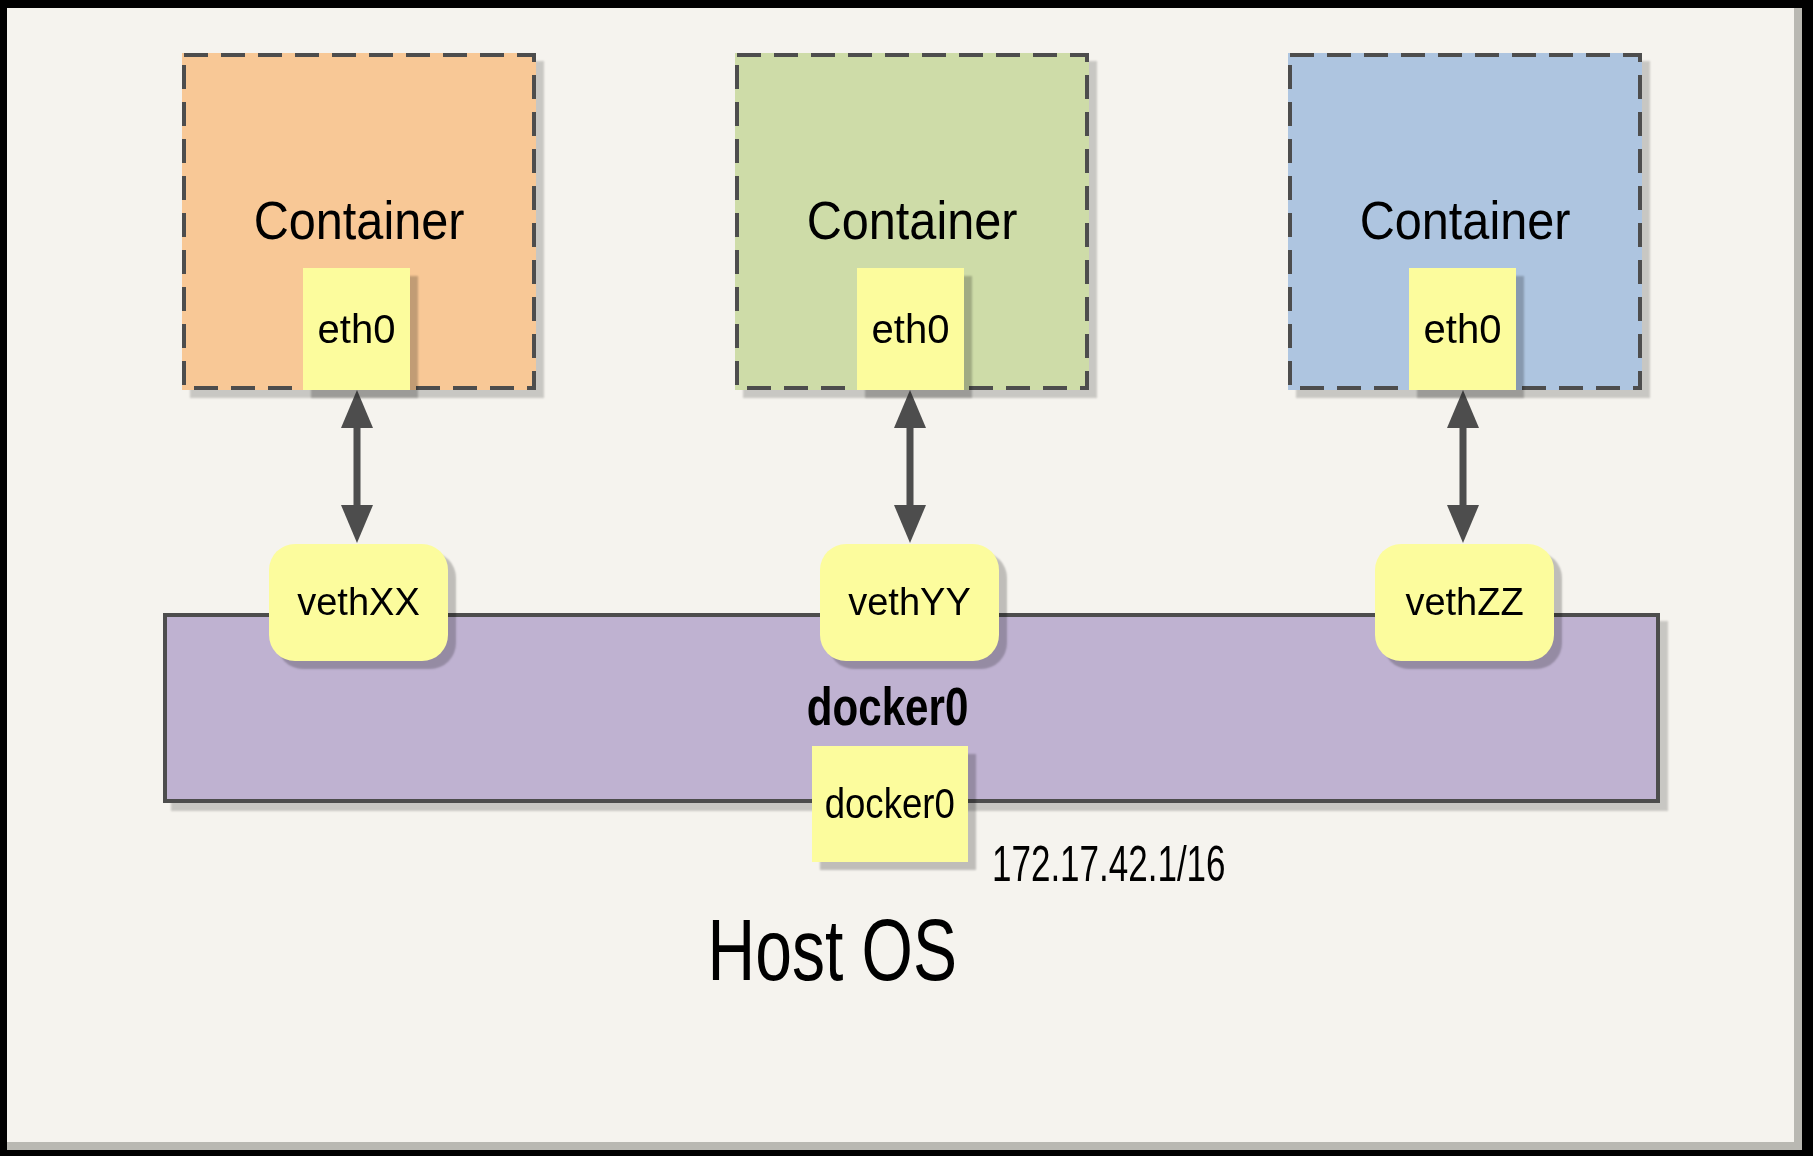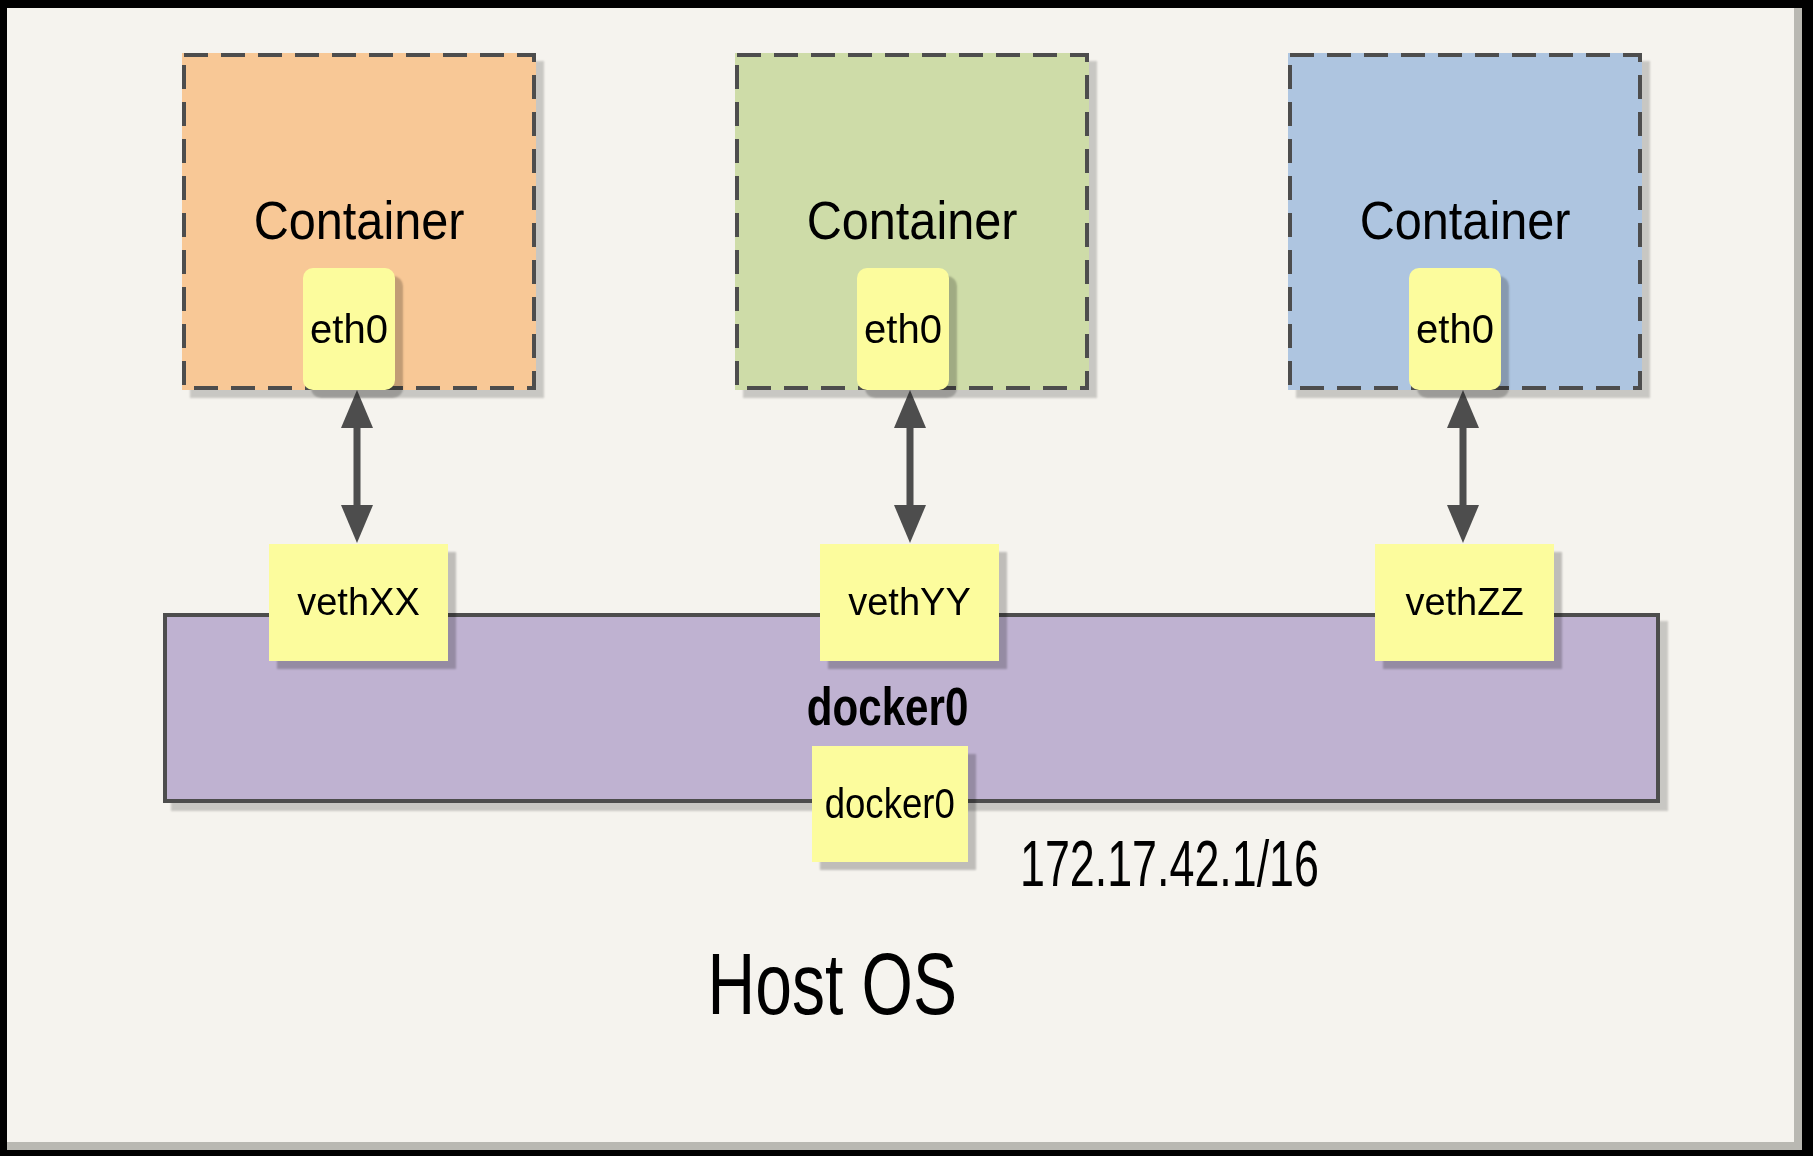--- a/index.html
+++ b/index.html
@@ -18,38 +18,38 @@
   .container-box .dash{position:absolute;left:0;top:0;}
   .container-label{
     position:absolute;top:140px;left:0;width:100%;text-align:center;
     font-weight:normal;font-size:54px;line-height:1;
   }
   .cond{display:inline-block;transform-origin:center;}
   .yellow-node{
     position:absolute;display:flex;align-items:center;justify-content:center;
     box-shadow:8px 8px 2px rgba(0,0,0,.22);
   }
-  .eth-node{width:92px;height:122px;top:268px;font-size:40px;border-radius:10px;}
-  .veth-node{width:179px;height:117px;top:544px;font-size:38px;}
+  .eth-node{width:107px;height:122px;top:268px;font-size:40px;}
+  .veth-node{width:179px;height:117px;top:544px;font-size:38px;border-radius:26px;}
   .bridge{
     position:absolute;left:163px;top:613px;width:1497px;height:190px;
     border:4px solid #4D4D4D;box-sizing:border-box;
     box-shadow:8px 8px 2px rgba(0,0,0,.18);
   }
   .bridge-label{
     position:absolute;left:163px;top:676px;width:1450px;text-align:center;
     font-weight:bold;font-size:54px;line-height:60px;
   }
   .docker0-node{left:812px;top:746px;width:156px;height:116px;font-size:42px;}
   .ip-label{
-    position:absolute;left:1020px;top:838px;font-size:64px;line-height:52px;
+    position:absolute;left:992px;top:838px;font-size:50px;line-height:52px;
   }
   .ip-label .cond{transform-origin:left center;}
   .host-label{
-    position:absolute;left:0;top:938px;width:1664px;text-align:center;
+    position:absolute;left:0;top:904px;width:1664px;text-align:center;
     font-size:88px;line-height:92px;font-weight:normal;
   }
   .arrow{position:absolute;width:44px;height:153px;color:#4D4D4D;}
   .a1{left:335px;top:390px;}
   .a2{left:888px;top:390px;}
   .a3{left:1441px;top:390px;}
 </style>
 </head>
 <body>
 

